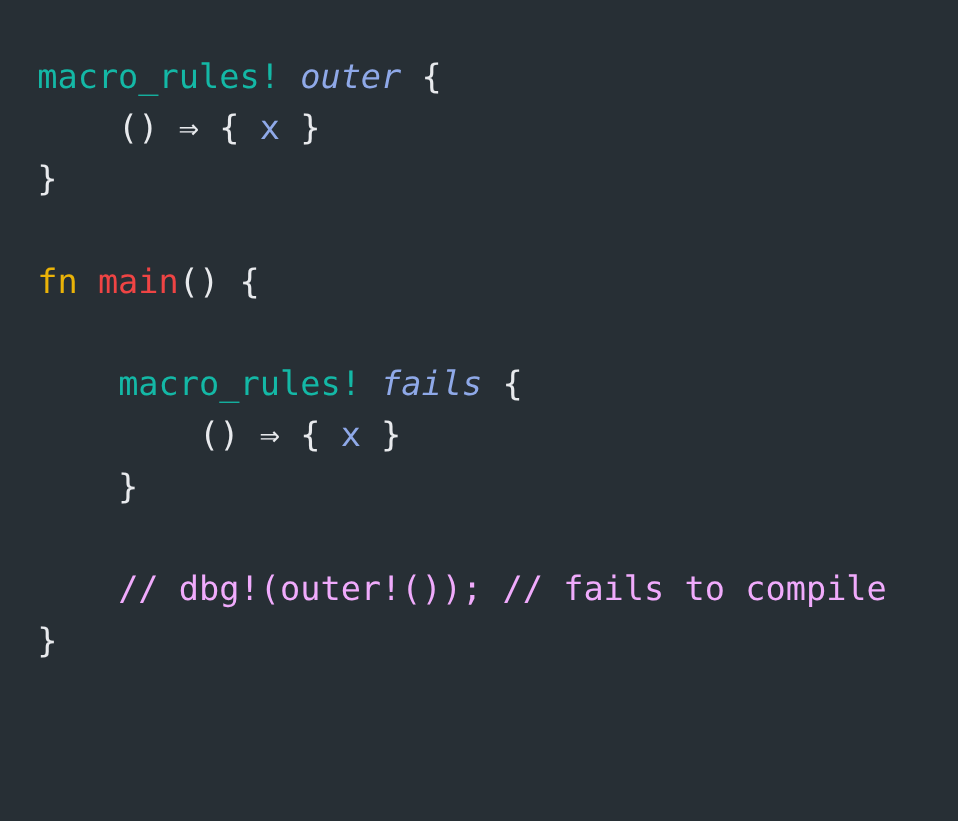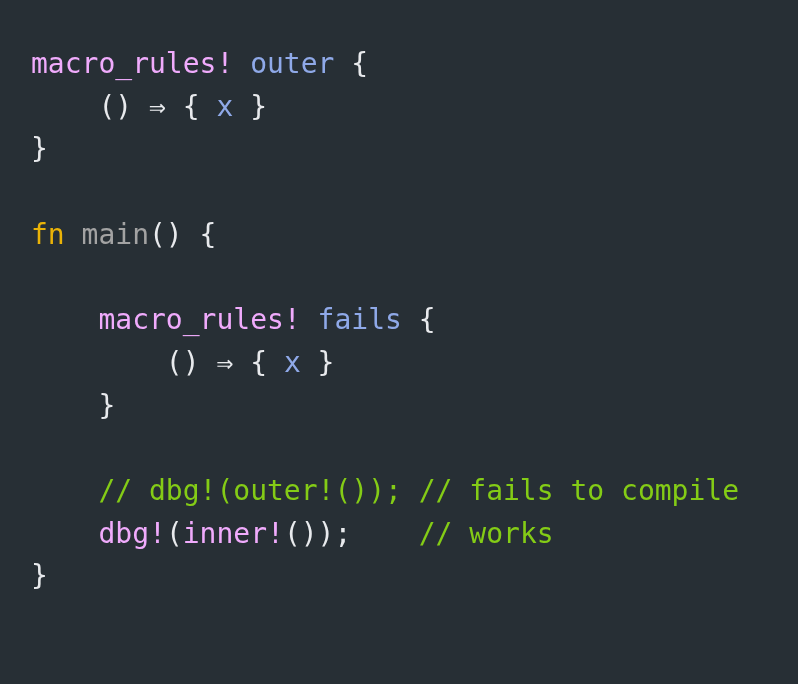--- a/index.html
+++ b/index.html
@@ -31,41 +31,40 @@
     letter-spacing: 0px;
     white-space: pre;
     color: #e8eaed;
   }
 
   .code-line.blank {
     color: transparent;
   }
 
   
-  .tok-macro    { color: #f0abfc; }
-  .tok-name     { color: #8fa9e8; }
+  .tok-macro    { color: #14b8a6; }
+  .tok-name     { color: #8fa9e8; font-style: italic; }
   .tok-punct    { color: #e8eaed; }
   .tok-keyword  { color: #eab308; }
-  .tok-ident    { color: #a3a3a3; }
+  .tok-ident    { color: #ef4444; }
   .tok-number   { color: #e8756a; }
-  .tok-comment  { color: #84cc16; }
+  .tok-comment  { color: #f0abfc; }
   .tok-var      { color: #8fa9e8; }
 </style>
 </head>
 <body>
 
 <div id="code-surface">
   <div id="code-block">
       <div class="code-line"><span class="tok-macro">macro_rules!</span><span class="tok-punct"> </span><span class="tok-name">outer</span><span class="tok-punct"> {</span></div>
       <div class="code-line"><span class="tok-punct">    () </span><span class="tok-punct">⇒</span><span class="tok-punct"> { </span><span class="tok-var">x</span><span class="tok-punct"> }</span></div>
       <div class="code-line"><span class="tok-punct">}</span></div>
       <div class="code-line blank">&nbsp;</div>
       <div class="code-line"><span class="tok-keyword">fn</span><span class="tok-punct"> </span><span class="tok-ident">main</span><span class="tok-punct">() {</span></div>
       <div class="code-line blank">&nbsp;</div>
       <div class="code-line"><span class="tok-punct">    </span><span class="tok-macro">macro_rules!</span><span class="tok-punct"> </span><span class="tok-name">fails</span><span class="tok-punct"> {</span></div>
       <div class="code-line"><span class="tok-punct">        () </span><span class="tok-punct">⇒</span><span class="tok-punct"> { </span><span class="tok-var">x</span><span class="tok-punct"> }</span></div>
       <div class="code-line"><span class="tok-punct">    }</span></div>
       <div class="code-line blank">&nbsp;</div>
       <div class="code-line"><span class="tok-punct">    </span><span class="tok-comment">// dbg!(outer!()); // fails to compile</span></div>
-      <div class="code-line"><span class="tok-punct">    </span><span class="tok-macro">dbg!</span><span class="tok-punct">(</span><span class="tok-macro">inner!</span><span class="tok-punct">());</span><span class="tok-punct">    </span><span class="tok-comment">// works</span></div>
       <div class="code-line"><span class="tok-punct">}</span></div>
     </div>
 </div>
 
 </body></html>

